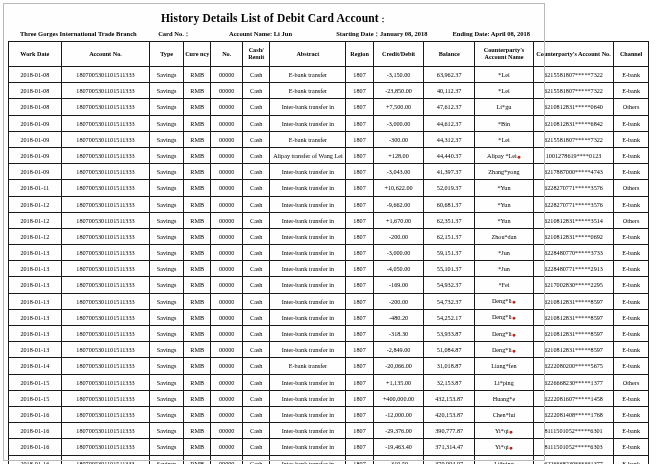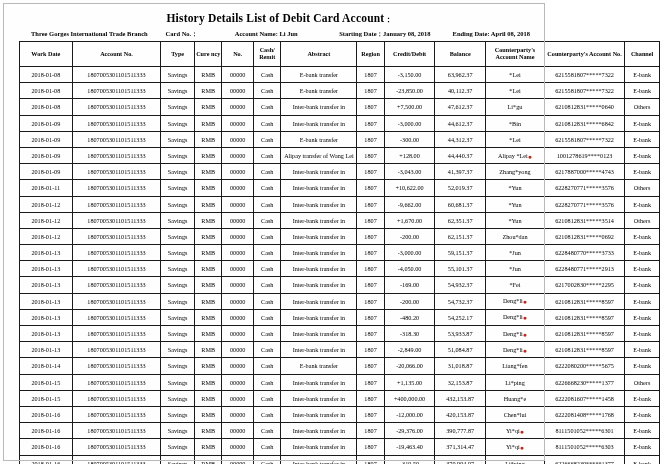--- a/index.html
+++ b/index.html
@@ -12,21 +12,21 @@
     background: #ffffff;
     font-family: "Liberation Serif", serif;
     color: #000000;
     overflow: hidden;
   }
   .page {
     position: relative;
     width: 548px;
     height: 464px;
     box-sizing: border-box;
-    padding: 6px 8px 4px 19px;
+    padding: 6px 8px 4px 8px;
     background: #fefefe;
   }
   .frame-border {
     position: absolute;
     left: 3px;
     top: 3px;
     right: 3px;
     bottom: 3px;
     border: 1px solid #b9b9b9;
     pointer-events: none;

